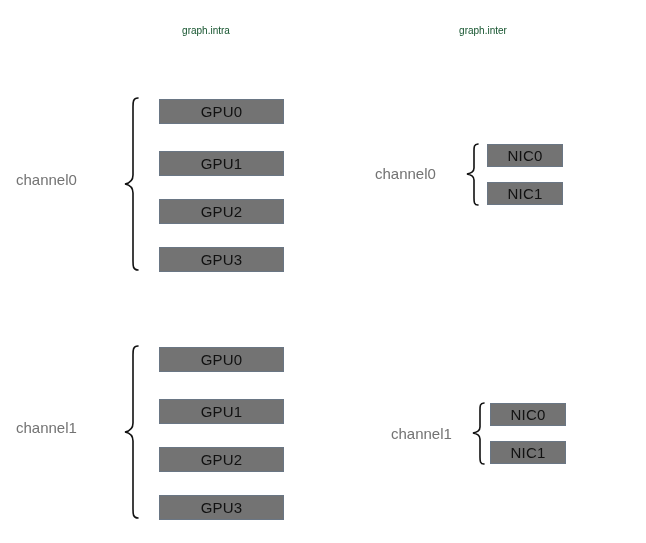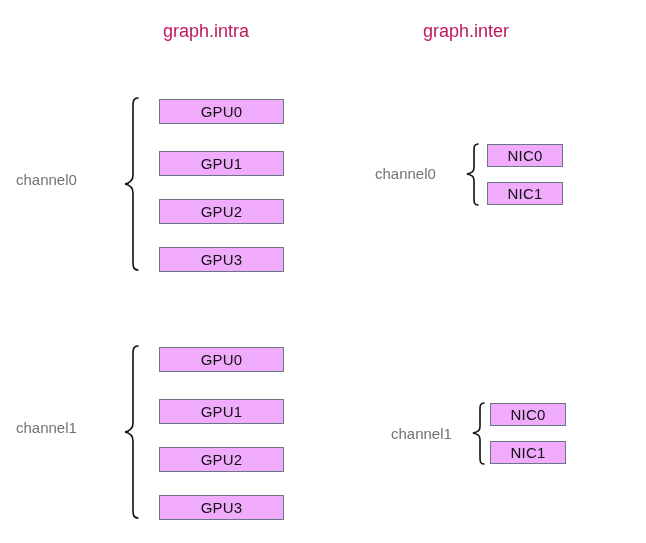--- a/index.html
+++ b/index.html
@@ -10,30 +10,30 @@
   #canvas {
     position: relative;
     width: 646px;
     height: 543px;
     background: #ffffff;
     font-family: "Liberation Sans", sans-serif;
     overflow: hidden;
   }
   .col-title {
     position: absolute;
-    font-size: 18px;
-    color: #be185d;
+    font-size: 10px;
+    color: #14532d;
     text-align: center;
     white-space: nowrap;
     line-height: 18px;
   }
   .node-box {
     position: absolute;
     box-sizing: border-box;
-    background: #f0abfc;
+    background: #737373;
     border: 1.5px solid #6a7684;
     display: flex;
     align-items: center;
     justify-content: center;
     font-size: 15px;
     color: #111111;
     letter-spacing: 0.2px;
     line-height: 1;
   }
   .channel-label {
@@ -56,21 +56,21 @@
     stroke-width: 1.6;
     stroke-linecap: round;
   }
 </style>
 </head>
 <body>
 
 <div id="canvas">
 
   <div class="col-title" style="left:126px; top:22px; width:160px;">graph.intra</div>
-  <div class="col-title" style="left:386px; top:22px; width:160px;">graph.inter</div>
+  <div class="col-title" style="left:403px; top:22px; width:160px;">graph.inter</div>
 
   <div class="channel-label" style="left:16px; top:172px;">channel0</div>
   <div class="brace" style="left:124px; top:97px; width:16px; height:174px;">
     <svg width="16" height="174" viewBox="0 0 16 174" preserveAspectRatio="none">
       <path d="M14,1 C9,1 9,5 9,10 L9,78 C9,84 6,86 1,87 C6,88 9,90 9,96 L9,164 C9,169 9,173 14,173"></path>
     </svg>
   </div>
   <div class="node-box" style="left:159px; top:99px; width:125px; height:25px;">GPU0</div>
   <div class="node-box" style="left:159px; top:151px; width:125px; height:25px;">GPU1</div>
   <div class="node-box" style="left:159px; top:199px; width:125px; height:25px;">GPU2</div>

